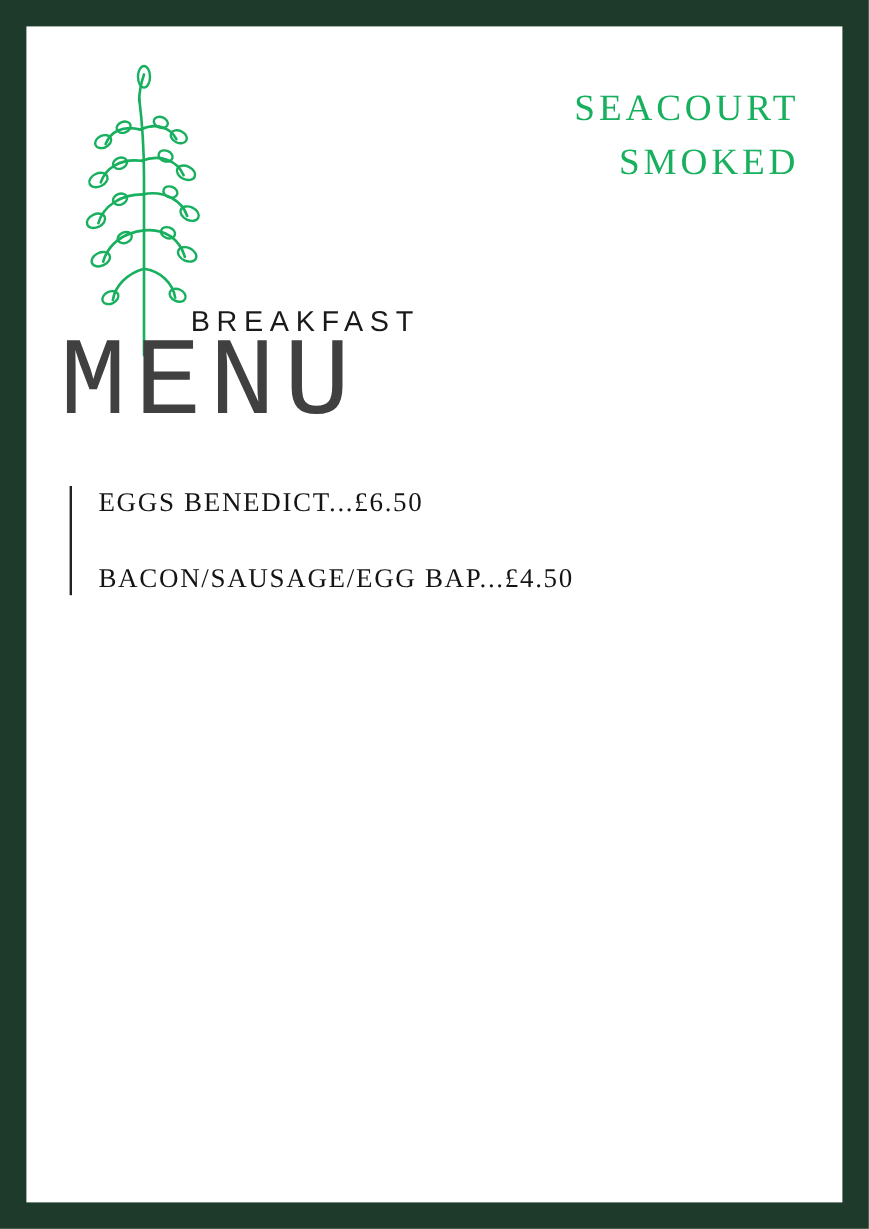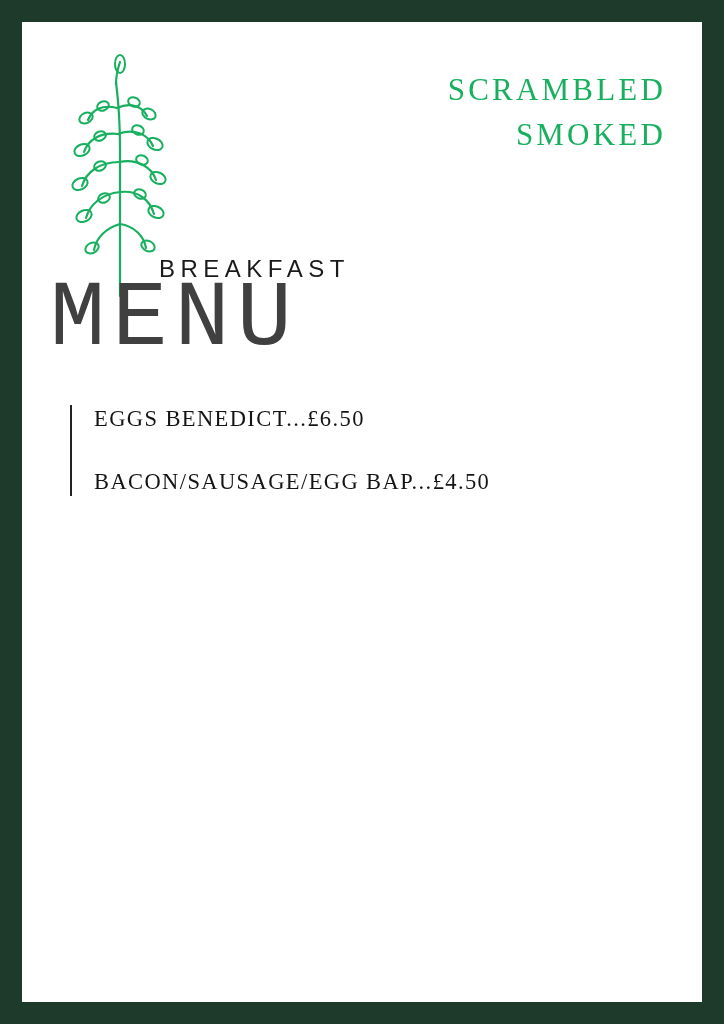--- a/index.html
+++ b/index.html
@@ -58,21 +58,21 @@
     left: 28px;
     top: 252px;
     font-size: 92px;
     letter-spacing: 7px;
     color: #404040;
     font-family: Liberation Mono, monospace;
     line-height: 1;
   }
   .items {
     position: absolute;
-    left: 48px;
+    left: 36px;
     top: 383px;
     width: 600px;
     border-left: 2px solid #222;
     padding-left: 22px;
     box-sizing: border-box;
   }
   .item {
     color: #141414;
     font-family: "Liberation Serif", serif;
     font-size: 22.5px;
@@ -125,21 +125,21 @@
         <ellipse cx="88" cy="82" rx="6" ry="4.5" transform="rotate(20 88 82)"></ellipse>
         <ellipse cx="50" cy="118" rx="6" ry="4.5" transform="rotate(-20 50 118)"></ellipse>
         <ellipse cx="92" cy="112" rx="6" ry="4.5" transform="rotate(20 92 112)"></ellipse>
         <ellipse cx="54" cy="150" rx="6" ry="4.5" transform="rotate(-20 54 150)"></ellipse>
         <ellipse cx="90" cy="146" rx="6" ry="4.5" transform="rotate(20 90 146)"></ellipse>
       </g>
     </svg>
   </div>
 
   <div class="brand">
-    <span class="line">SCRAMBLED</span>
+    <span class="line">SEACOURT</span>
     <span class="line">SMOKED</span>
   </div>
 
   <div class="breakfast-word">BREAKFAST</div>
   <div class="menu-word">MENU</div>
 
   <div class="items">
     <div class="item">EGGS BENEDICT...£6.50</div>
     <div class="item">BACON/SAUSAGE/EGG BAP...£4.50</div>
   </div>

